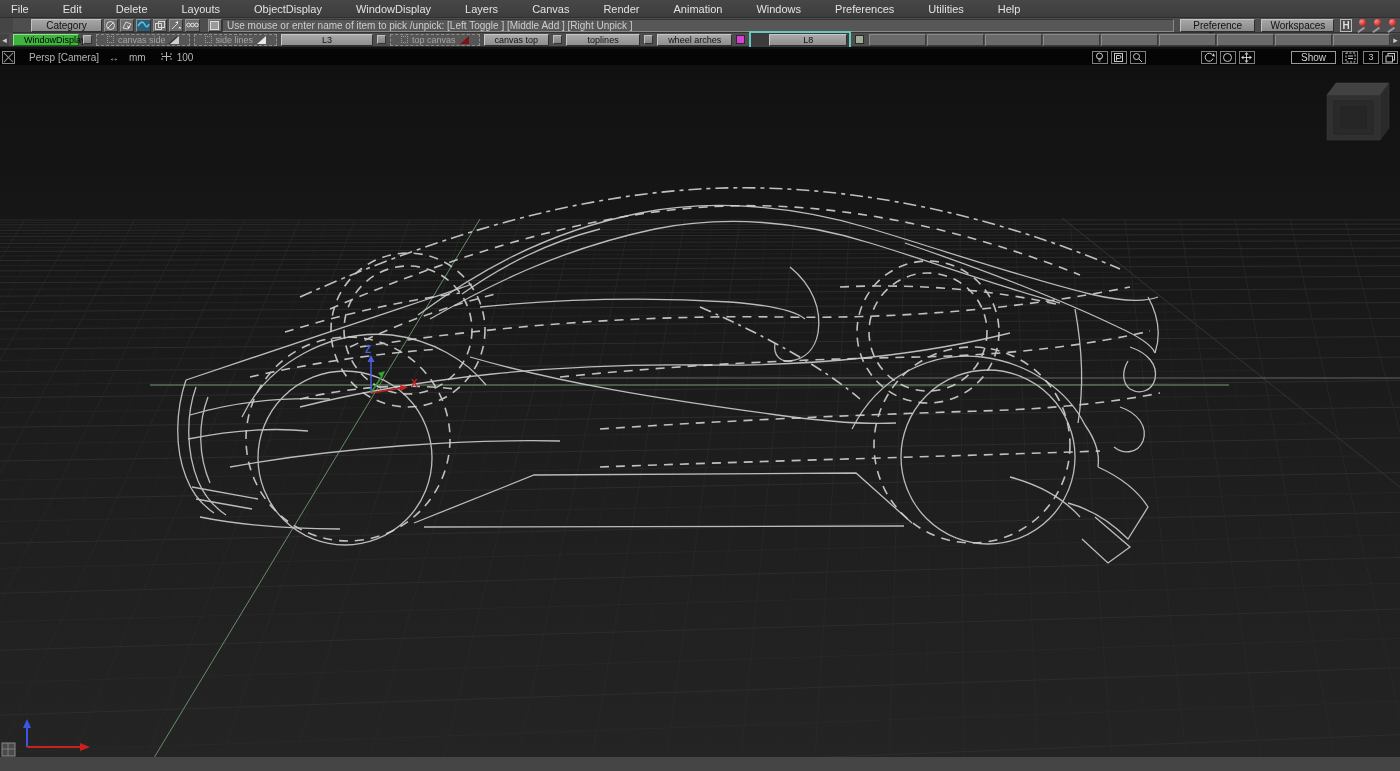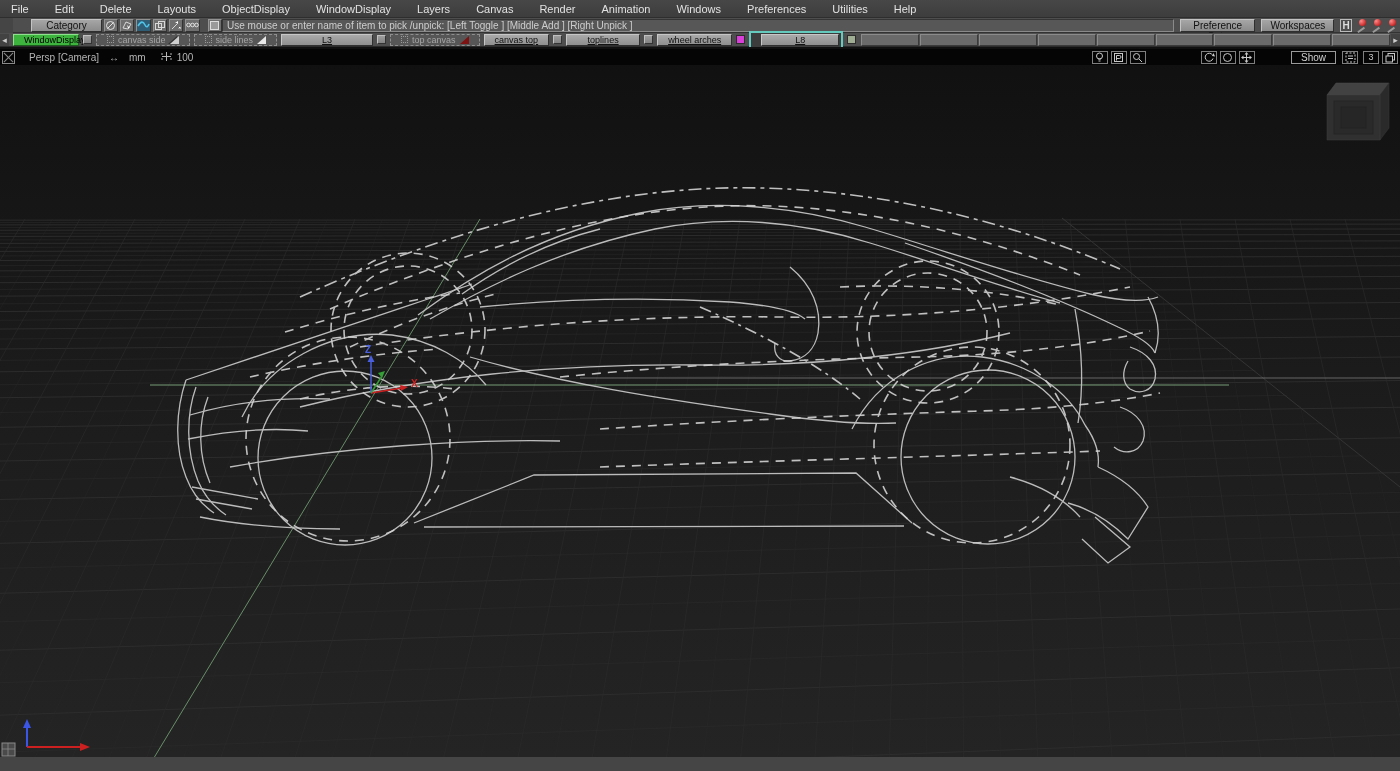--- a/index.html
+++ b/index.html
@@ -3,21 +3,21 @@
 <meta charset="utf-8">
 <style>
   * { margin:0; padding:0; box-sizing:border-box; }
   html,body { width:1400px; height:771px; overflow:hidden; background:#1a1a1a;
               font-family:"Liberation Sans", sans-serif; }
   #app { position:relative; width:1400px; height:771px; background:#454545; }
 
   
   .menubar { position:absolute; left:0; top:0; width:1400px; height:18px;
              background:linear-gradient(#474747,#3d3d3d); display:flex; align-items:center;
-             gap:4px; border-bottom:1px solid #2e2e2e; }
+             gap:12px; border-bottom:1px solid #2e2e2e; }
   .menu-item { color:#e2e2e2; font-size:11px; padding:0 11px; line-height:18px; cursor:default; }
 
   
   .toolbar { position:absolute; left:13px; top:18px; width:1400px; height:15px;
              background:#4e4e4e; display:flex; align-items:center; border-bottom:1px solid #333; }
   .btn-raised { background:linear-gradient(#a6a6a6,#8b8b8b); color:#111; font-size:10px;
                 border-top:1px solid #c4c4c4; border-left:1px solid #c4c4c4;
                 border-bottom:1px solid #2f2f2f; border-right:1px solid #2f2f2f;
                 height:13px; line-height:11px; text-align:center; }
   .category-btn { width:88px; margin-left:18px; }
@@ -48,37 +48,37 @@
               background:#4e4e4e; display:flex; align-items:center; border-bottom:1px solid #2b2b2b; }
   .chev { color:#ccc; font-size:9px; width:9px; text-align:center; line-height:12px;
           background:#424242; height:12px; }
   .layer-btn { height:12px; font-size:9px; line-height:10px; padding:0 10px; margin-left:4px;
                text-align:center; white-space:nowrap; }
   .layer-active { background:#3db43d; color:#000;
                   border-top:1px solid #8ee08e; border-left:1px solid #8ee08e;
                   border-bottom:1px solid #1d5a1d; border-right:1px solid #1d5a1d; }
   .layer-normal { background:linear-gradient(#a9a9a9,#8f8f8f); color:#111;
                   border-top:1px solid #c6c6c6; border-left:1px solid #c6c6c6;
-                  border-bottom:1px solid #303030; border-right:1px solid #303030;text-decoration:underline; }
+                  border-bottom:1px solid #303030; border-right:1px solid #303030; }
   .layer-hidden { background:#565656; color:#a5a5a5; border:1px dashed #8f8f8f;
                   display:flex; align-items:center; gap:4px; }
   .layer-hidden .dotbox { width:7px; height:7px; border:1px dotted #9a9a9a; }
   .tri-swatch { width:0; height:0; border-left:9px solid transparent; }
   .tri-white { border-bottom:8px solid #e8e8e8; }
   .tri-half  { border-bottom:8px solid #cfcfcf; filter:drop-shadow(-2px 0 0 #333); }
   .tri-red   { border-bottom:8px solid #7e1212; }
   .cb { width:9px; height:9px; margin-left:4px; background:linear-gradient(#9d9d9d,#848484);
         border-top:1px solid #c0c0c0; border-left:1px solid #c0c0c0;
         border-bottom:1px solid #333; border-right:1px solid #333; }
   .swatch { width:9px; height:9px; margin-left:4px; border:1px solid #2c2c2c; }
   .swatch-magenta { background:#d83fd8; }
   .swatch-sage { background:#9fae93; }
   .sel-frame { display:flex; align-items:center; margin-left:4px; padding:1px 2px;
                border:2px solid #63cabd; background:#3c3c3c; }
-  .sel-frame .layer-btn { margin-left:8px; width:78px; }
+  .sel-frame .layer-btn { margin-left:16px; width:78px; }
   .empty-slots { display:flex; flex:1; margin-left:5px; height:12px; }
   .slot { flex:1; background:#6a6a6a; border-top:1px solid #8b8b8b; border-left:1px solid #8b8b8b;
           border-bottom:1px solid #3a3a3a; border-right:1px solid #3a3a3a; margin-right:1px; }
 
   
   .viewport { position:absolute; left:0; top:47px; width:1400px; height:710px;
               background:linear-gradient(#101010 0%, #161616 22%, #1d1d1d 55%, #242424 100%); }
   .vp-header { position:absolute; left:0; top:2px; width:1400px; height:16px; background:#050505;
                display:flex; align-items:center; color:#b5b5b5; font-size:10px; }
   .vp-close { width:13px; height:13px; border:1px solid #8a8a8a; margin-left:2px; position:relative; }

